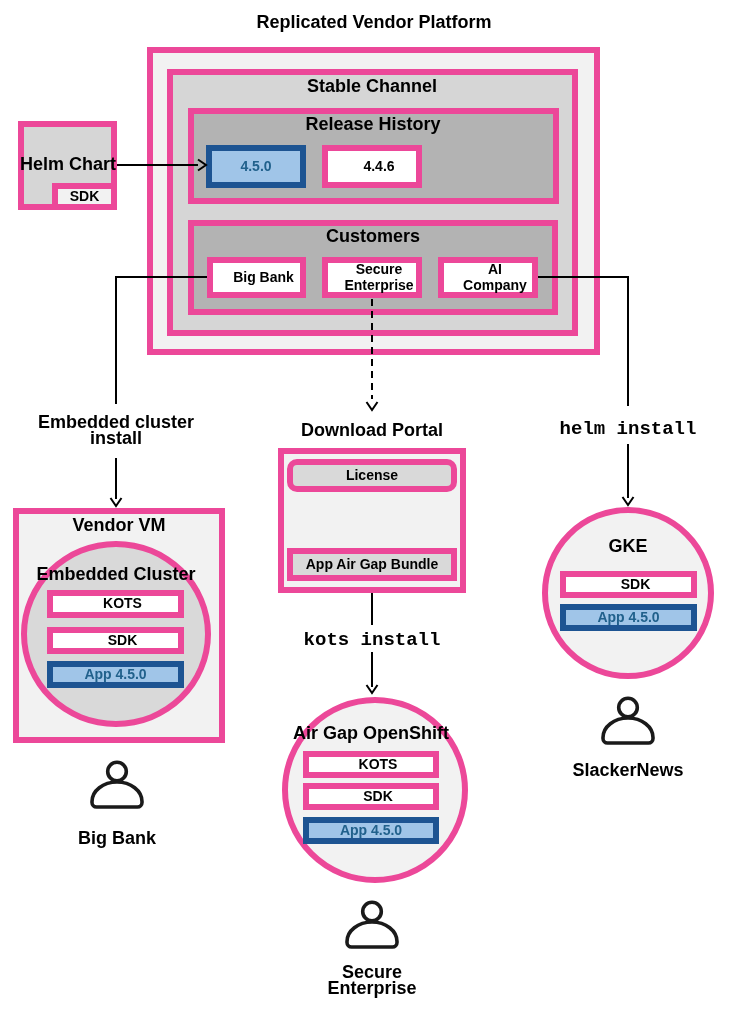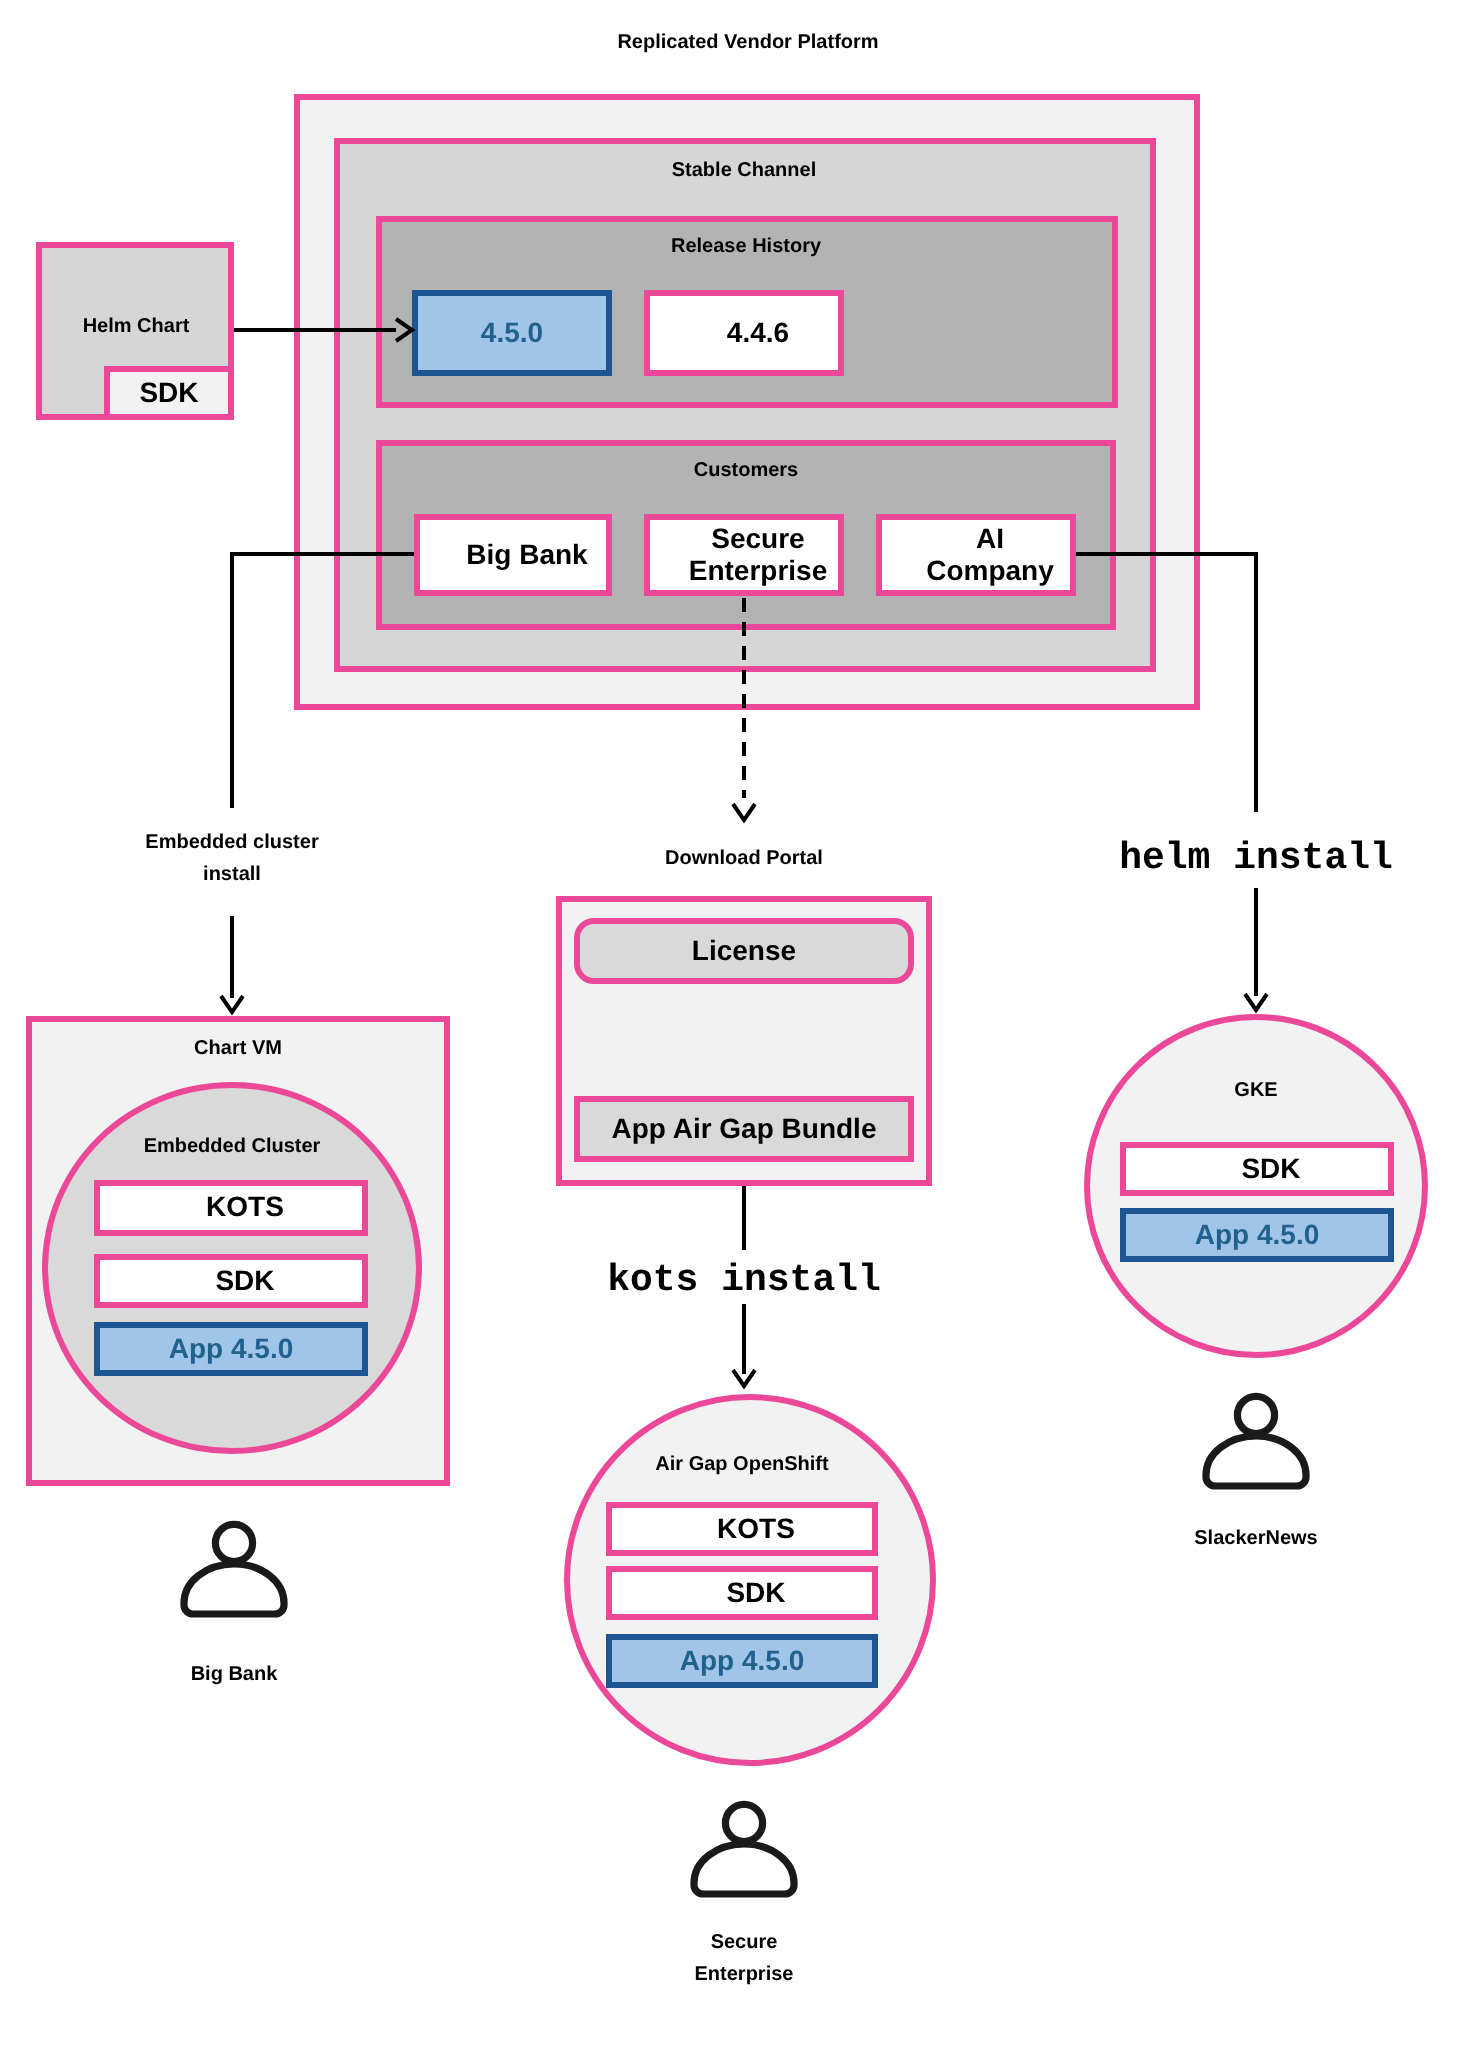--- a/index.html
+++ b/index.html
@@ -1,32 +1,32 @@
 <!DOCTYPE html>
 <html><head>
 <meta charset="utf-8">
 <style>
   html,body{margin:0;padding:0;background:#fff;}
   #canvas{
     position:relative;width:734px;height:1026px;background:#fff;
     font-family:"Liberation Sans","DejaVu Sans",sans-serif;
     font-weight:bold;color:#000;overflow:hidden;
   }
-  .box{position:absolute;box-sizing:border-box;border:3px solid #ec4899;}
+  .box{position:absolute;box-sizing:border-box;border:6px solid #ec4899;}
   .leaf{display:flex;align-items:center;justify-content:center;text-align:center;
         font-size:14px;line-height:1.12;padding:1px 2px;}
   .bg-light{background:#f2f2f2;}
   .bg-mid{background:#d6d6d6;}
   .bg-dark{background:#b3b3b3;}
   .bg-item{background:#d9d9d9;}
   .white{background:#ffffff;padding-left:16px;}
   .blue{background:#a0c5e8;border-color:#1d5492;color:#21618c;}
   .circle{border-radius:50%;}
   .lbl{position:absolute;transform:translateX(-50%);text-align:center;
-       font-size:10px;line-height:16px;white-space:nowrap;}
+       font-size:18px;line-height:16px;white-space:nowrap;}
   .preline{white-space:pre-line;width:max-content;}
   .mono{font-family:"Liberation Mono","DejaVu Sans Mono",monospace;font-size:19px;}
   svg.overlay{position:absolute;left:0;top:0;pointer-events:none;}
   svg.overlay path{stroke:#000;stroke-width:2;fill:none;}
   svg.person{position:absolute;}
 </style>
 </head>
 <body>
 
 <div id="canvas">
@@ -51,21 +51,21 @@
   <div class="box bg-mid" style="left:18px;top:121px;width:99px;height:89px;"></div>
   <div class="lbl" style="left:68px;top:156px;">Helm Chart</div>
   <div class="box leaf bg-light" style="left:52px;top:183px;width:65px;height:27px;">SDK</div>
 
   <div class="lbl" style="left:372px;top:422px;">Download Portal</div>
   <div class="box bg-light" style="left:278px;top:448px;width:188px;height:145px;"></div>
   <div class="box leaf bg-item" style="left:287px;top:459px;width:170px;height:33px;border-radius:10px;">License</div>
   <div class="box leaf bg-item" style="left:287px;top:548px;width:170px;height:33px;">App Air Gap Bundle</div>
 
   <div class="box bg-light" style="left:13px;top:508px;width:212px;height:235px;"></div>
-  <div class="lbl" style="left:119px;top:517px;">Chart VM</div>
+  <div class="lbl" style="left:119px;top:517px;">Vendor VM</div>
   <div class="box circle bg-item" style="left:21px;top:541px;width:190px;height:186px;"></div>
   <div class="lbl" style="left:116px;top:566px;">Embedded Cluster</div>
   <div class="box leaf white" style="left:47px;top:590px;width:137px;height:28px;">KOTS</div>
   <div class="box leaf white" style="left:47px;top:627px;width:137px;height:27px;">SDK</div>
   <div class="box leaf blue" style="left:47px;top:661px;width:137px;height:27px;">App 4.5.0</div>
 
   <div class="box circle bg-light" style="left:282px;top:697px;width:186px;height:186px;"></div>
   <div class="lbl" style="left:371px;top:725px;">Air Gap OpenShift</div>
   <div class="box leaf white" style="left:303px;top:751px;width:136px;height:27px;">KOTS</div>
   <div class="box leaf white" style="left:303px;top:783px;width:136px;height:27px;">SDK</div>

